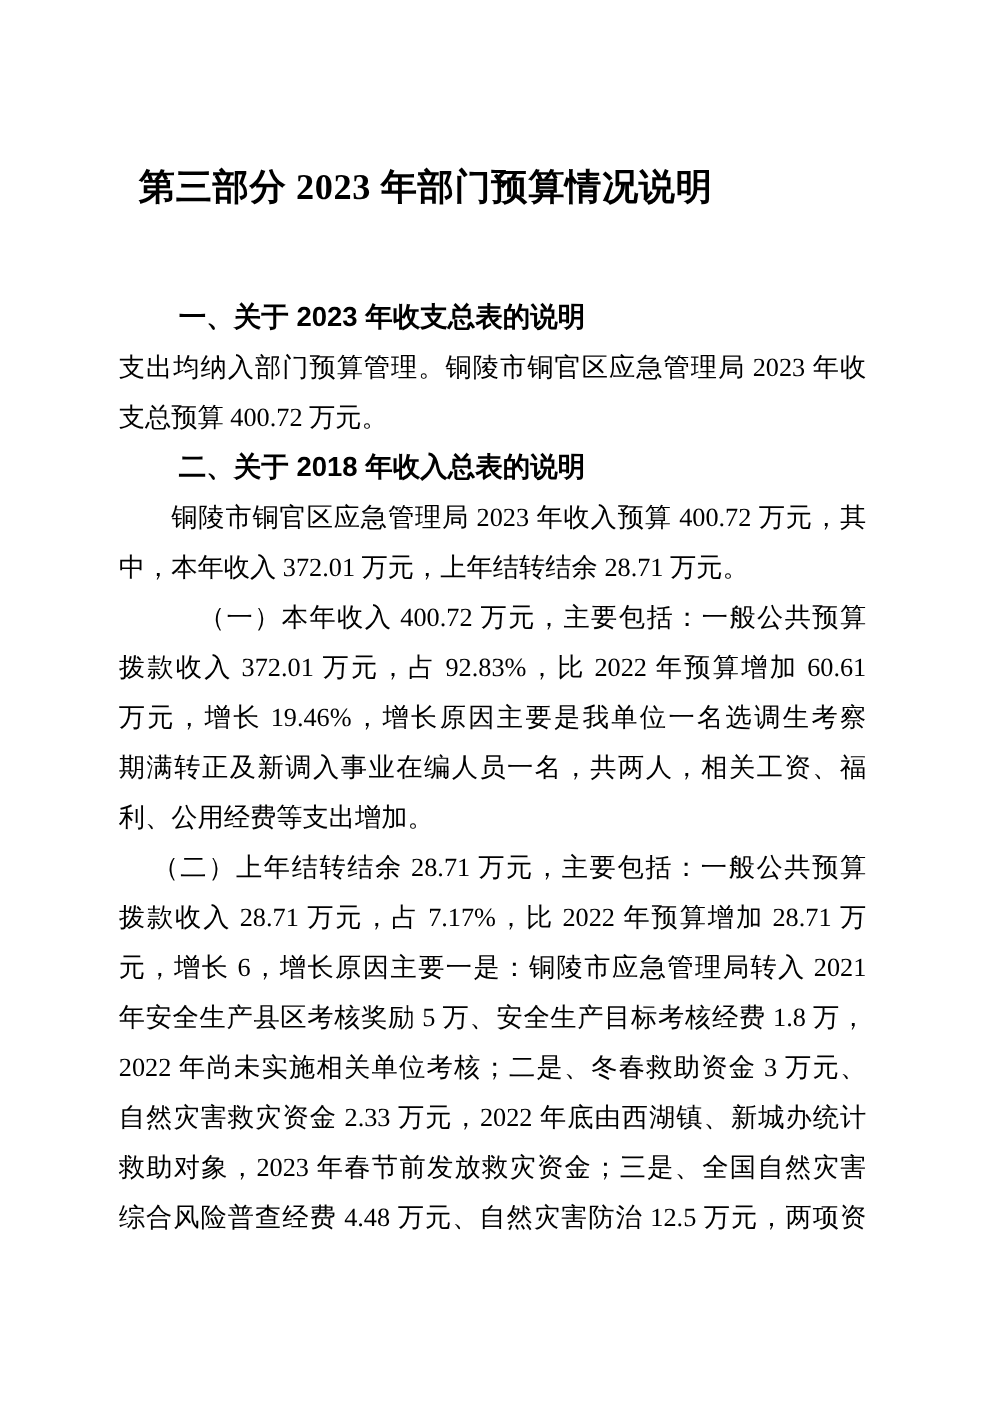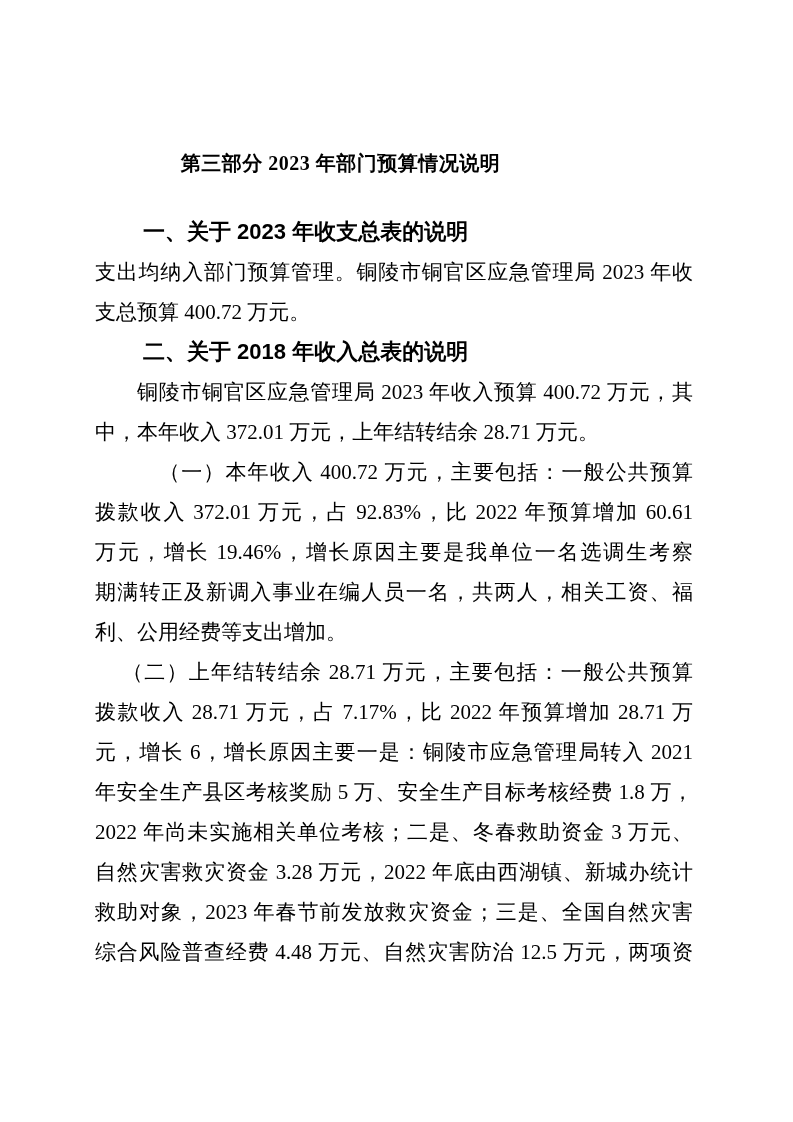--- a/index.html
+++ b/index.html
@@ -11,35 +11,35 @@
     position: relative;
     width: 793px;
     height: 1122px;
     background: #ffffff;
     color: #000000;
     font-family: "Liberation Serif", serif;
     overflow: hidden;
   }
   .doc-title {
     position: absolute;
-    top: 145px;
+    top: 132px;
     left: 0;
     width: 681px;
     height: 36px;
     line-height: 36px;
     text-align: center;
-    font-size: 20px;
+    font-size: 29px;
     font-weight: 700;
     font-family: "Liberation Serif", serif;
     letter-spacing: 0.5px;
     white-space: nowrap;
   }
   .content {
     position: absolute;
-    top: 212px;
+    top: 234px;
     left: 95px;
     width: 598px;
     font-size: 21px;
   }
   .line {
     height: 40px;
     line-height: 40px;
     text-align: justify;
     text-align-last: justify;
     overflow: hidden;
@@ -84,18 +84,18 @@
     <div class="line">拨款收入 372.01 万元，占 92.83%，比 2022 年预算增加 60.61</div>
     <div class="line">万元，增长 19.46%，增长原因主要是我单位一名选调生考察</div>
     <div class="line">期满转正及新调入事业在编人员一名，共两人，相关工资、福</div>
     <div class="line end">利、公用经费等支出增加。</div>
 
     <div class="line ind-b">（二）上年结转结余 28.71 万元，主要包括：一般公共预算</div>
     <div class="line">拨款收入 28.71 万元，占 7.17%，比 2022 年预算增加 28.71 万</div>
     <div class="line">元，增长 6，增长原因主要一是：铜陵市应急管理局转入 2021</div>
     <div class="line">年安全生产县区考核奖励 5 万、安全生产目标考核经费 1.8 万，</div>
     <div class="line">2022 年尚未实施相关单位考核；二是、冬春救助资金 3 万元、</div>
-    <div class="line">自然灾害救灾资金 3.28 万元，2022 年底由西湖镇、新城办统计</div>
+    <div class="line">自然灾害救灾资金 2.33 万元，2022 年底由西湖镇、新城办统计</div>
     <div class="line">救助对象，2023 年春节前发放救灾资金；三是、全国自然灾害</div>
     <div class="line">综合风险普查经费 4.48 万元、自然灾害防治 12.5 万元，两项资</div>
 
   </div>
 </div>
 
 </body></html>

